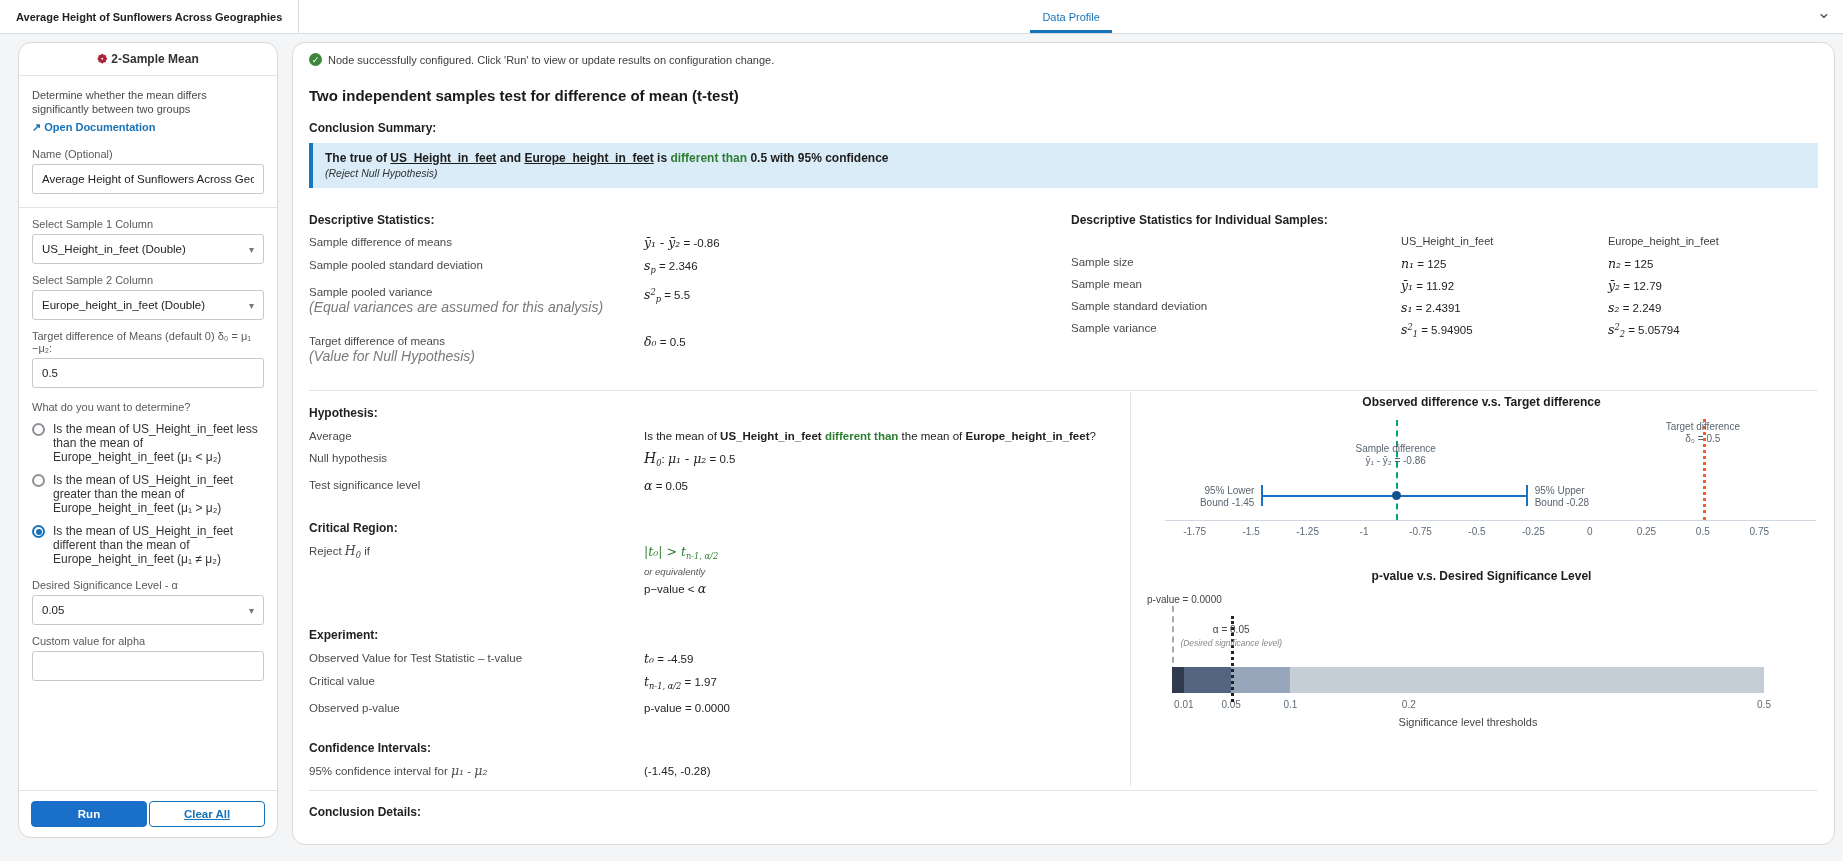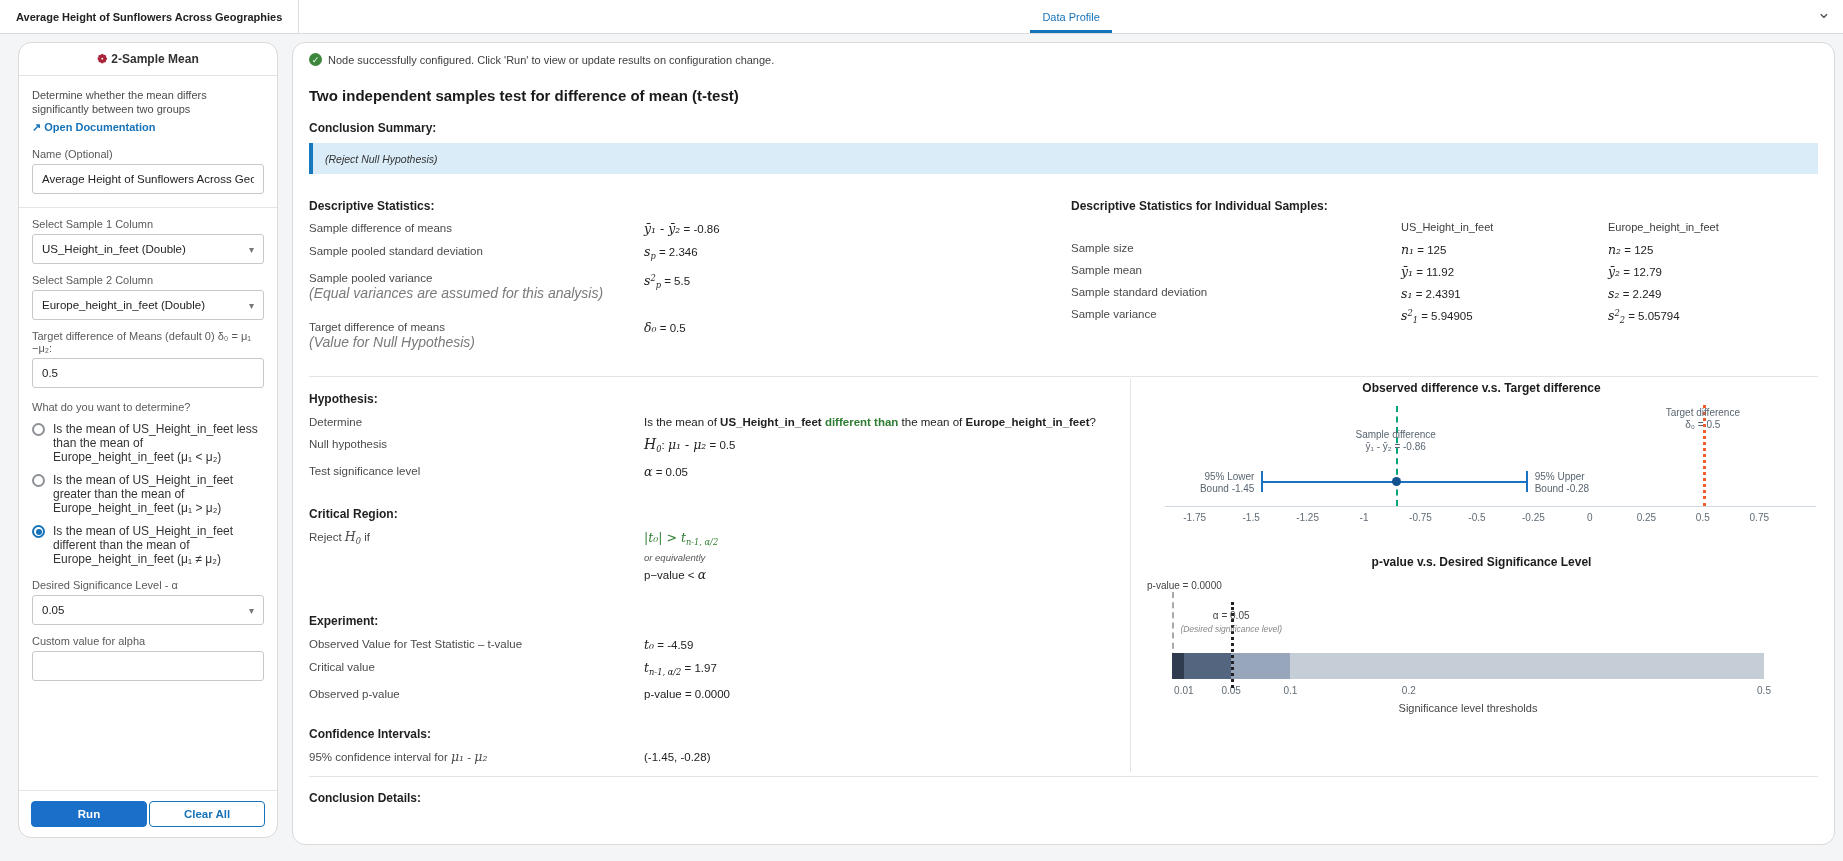--- a/index.html
+++ b/index.html
@@ -31,21 +31,21 @@
   .sep { border:none; border-top:1px solid #e4e5e6; margin:13px -13px 2px; }
   .grp-label { margin-top:13px; }
   .radio-row { display:flex; gap:8px; margin-top:9px; cursor:pointer; }
   .radio { flex:0 0 13px; width:13px; height:13px; border:2px solid #8d9196; border-radius:50%; margin-top:1px; background:#fff; }
   .radio.sel { border-color:#1773b9; position:relative; }
   .radio.sel::after { content:""; position:absolute; left:1.5px; top:1.5px; width:6px; height:6px; border-radius:50%; background:#1773b9; }
   .radio-label { line-height:14px; font-size:12px; color:#333; }
   .sb-footer { border-top:1px solid #e4e5e6; padding:10px 12px; display:flex; gap:2px; }
   .btn { flex:1; height:26px; border-radius:4px; font-size:11.5px; font-weight:bold; display:flex; align-items:center; justify-content:center; cursor:pointer; font-family:"Liberation Sans",sans-serif; }
   .btn-run { background:#1a6fc9; border:1px solid #1a6fc9; color:#fff; }
-  .btn-clear { background:#fff; border:1px solid #1773b9; color:#1773b9; }
+  .btn-clear { background:#fff; border:1px solid #1773b9; color:#1773b9;text-decoration:underline; }
 
   
   .main { flex:1; height:803px; padding:10px 16px 0; overflow:hidden; }
   .status { display:flex; align-items:center; gap:6px; font-size:11px; color:#3d3d3d; }
   .chk { width:13px; height:13px; border-radius:50%; background:#3c873c; color:#fff; font-size:9px; display:flex; align-items:center; justify-content:center; }
   h1 { font-size:15px; color:#1a1a1a; margin-top:21px; }
   .sec-label { font-size:12px; font-weight:bold; color:#1f1f1f; margin-top:17px; }
   .summary-box { margin-top:8px; background:#d9ecf8; border-left:4px solid #1878be; padding:8px 12px 9px; }
   .summary-main { font-size:12px; color:#1c1c1c; }
   .summary-sub { font-size:10.5px; font-style:italic; color:#333; margin-top:2px; }
@@ -174,20 +174,21 @@
 
     <div class="status">
       <span class="chk">✓</span>
       <span>Node successfully configured. Click 'Run' to view or update results on configuration change.</span>
     </div>
 
     <h1>Two independent samples test for difference of mean (t-test)</h1>
 
     <div class="sec-label">Conclusion Summary:</div>
     <div class="summary-box">
+      <div class="summary-main"><span class="sg-b">The true of </span><span class="sg-b sg-u">US_Height_in_feet</span><span class="sg-b"> and </span><span class="sg-b sg-u">Europe_height_in_feet</span><span class="sg-b"> is </span><span class="sg-g">different than</span><span class="sg-b"> 0.5 with 95% confidence</span></div>
       <div class="summary-sub">(Reject Null Hypothesis)</div>
     </div>
 
     <div class="stats-row">
       <div class="stats-left">
         <h3 class="blk">Descriptive Statistics:</h3>
         <div class="srow">
           <div class="slabel">Sample difference of means</div>
           <div class="sval"><span class="sg-fm">ȳ₁ - ȳ₂</span><span> = -0.86</span></div>
         </div>
@@ -237,21 +238,21 @@
       </div>
     </div>
 
     <hr class="div-h">
 
     <div class="lower">
       <div class="lower-left">
 
         <h3 class="blk">Hypothesis:</h3>
         <div class="srow">
-          <div class="slabel">Determine</div>
+          <div class="slabel">Average</div>
           <div class="sval"><span>Is the mean of </span><span class="sg-b">US_Height_in_feet</span><span> </span><span class="sg-g">different than</span><span> the mean of </span><span class="sg-b">Europe_height_in_feet</span><span>?</span></div>
         </div>
         <div class="srow">
           <div class="slabel">Null hypothesis</div>
           <div class="sval"><span class="sg-fm sg-lg">H</span><span class="sg-fm sg-sb">0</span><span>: </span><span class="sg-fm">μ₁ - μ₂</span><span> = 0.5</span></div>
         </div>
         <div class="srow">
           <div class="slabel">Test significance level</div>
           <div class="sval"><span class="sg-fm">α</span><span> = 0.05</span></div>
         </div>

